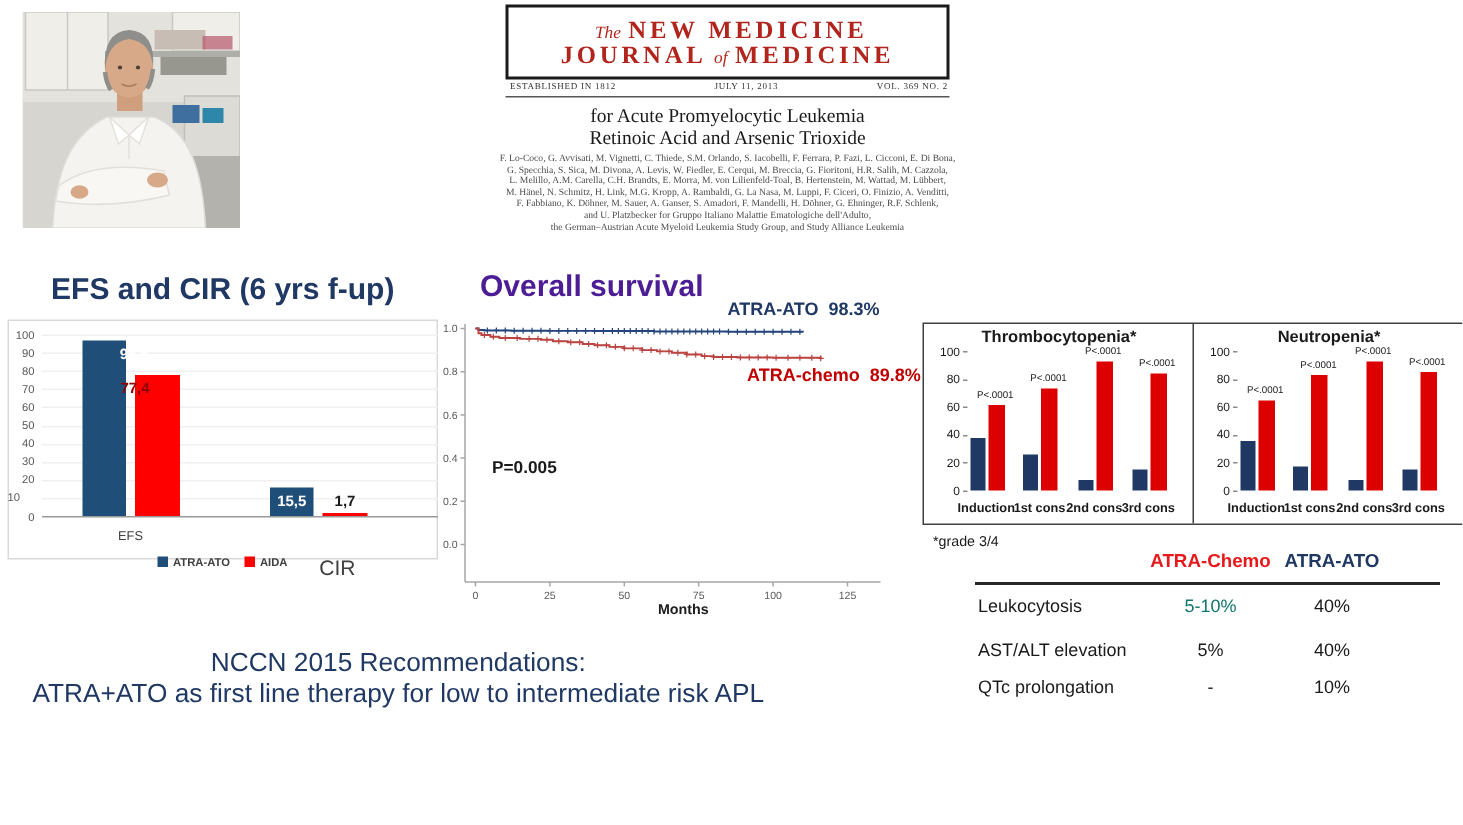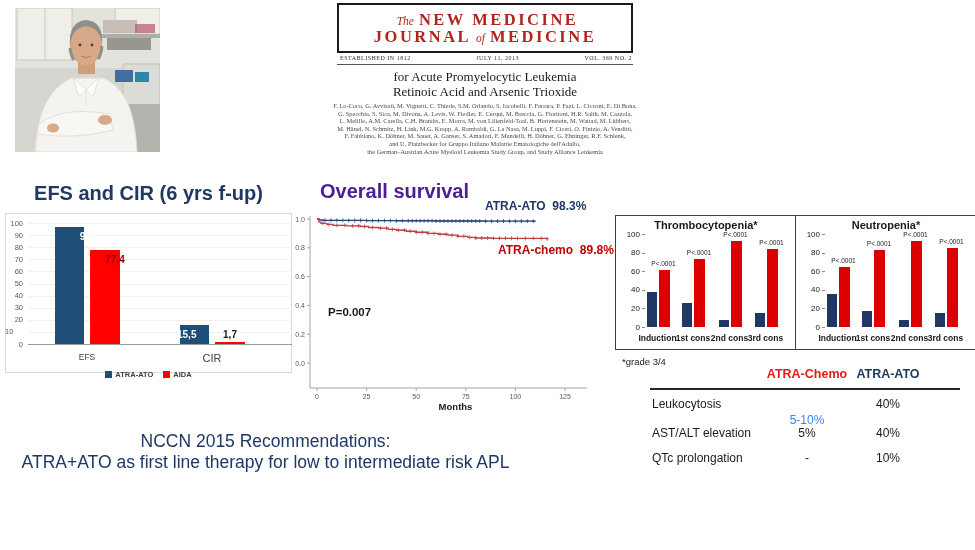--- a/index.html
+++ b/index.html
@@ -128,27 +128,27 @@
       <div style="position: absolute; left: 23px; top: 65.2px; width: 264px; height: 1px; background: rgb(240, 240, 240);"></div>
       <div style="position: absolute; left: 0px; top: 60.7px; width: 18px; text-align: right; font-size: 7.5px; color: rgb(89, 89, 89);">80</div>
       <div style="position: absolute; left: 23px; top: 53.1px; width: 264px; height: 1px; background: rgb(240, 240, 240);"></div>
       <div style="position: absolute; left: 0px; top: 48.6px; width: 18px; text-align: right; font-size: 7.5px; color: rgb(89, 89, 89);">90</div>
       <div style="position: absolute; left: 23px; top: 41px; width: 264px; height: 1px; background: rgb(240, 240, 240);"></div>
       <div style="position: absolute; left: 0px; top: 36.5px; width: 18px; text-align: right; font-size: 7.5px; color: rgb(89, 89, 89);">100</div>
       <div style="position: absolute; left: 23px; top: 162px; width: 264px; height: 1px; background: rgb(154, 154, 154);"></div>
       <div style="position: absolute; left: 50px; top: 45.114px; width: 29px; height: 116.886px; background: rgb(31, 78, 121);"></div>
       <div style="position: absolute; left: 47px; top: 49.114px; width: 35px; text-align: center; font-size: 10px; font-weight: bold; color: rgb(255, 255, 255); margin-left: 20px;">96,6</div>
       <div style="position: absolute; left: 175px; top: 143.245px; width: 29px; height: 18.755px; background: rgb(31, 78, 121);"></div>
-      <div style="position: absolute; left: 172px; top: 147.245px; width: 35px; text-align: left; font-size: 10px; font-weight: bold; color: rgb(255, 255, 255);">15,5</div>
+      <div style="position: absolute; left: 172px; top: 147.245px; width: 35px; text-align: center; font-size: 10px; font-weight: bold; color: rgb(255, 255, 255);">15,5</div>
       <div style="position: absolute; left: 85px; top: 68.346px; width: 30px; height: 93.654px; background: rgb(255, 0, 0);"></div>
-      <div style="position: absolute; left: 92px; top: 72.346px; width: 36px; text-align: center; font-size: 10px; font-weight: bold; color: rgb(139, 0, 0);">77,4</div>
+      <div style="position: absolute; left: 67px; top: 72.346px; width: 36px; text-align: center; font-size: 10px; font-weight: bold; color: rgb(139, 0, 0);">77,4</div>
       <div style="position: absolute; left: 210px; top: 159.943px; width: 30px; height: 2.057px; background: rgb(255, 0, 0);"></div>
       <div style="position: absolute; left: 204px; top: 146.943px; width: 42px; text-align: center; font-size: 10px; font-weight: bold; color: rgb(26, 26, 26);">1,7</div>
       <div style="position: absolute; left: 57px; top: 170px; width: 50px; text-align: center; font-size: 8.5px; color: rgb(64, 64, 64);">EFS</div>
-      <div style="position: absolute; left: 182px; top: 170px; width: 50px; text-align: center; font-size: 11px; color: rgb(64, 64, 64);">CIR</div>
+      <div style="position: absolute; left: 182px; top: 188px; width: 50px; text-align: right; font-size: 14px; color: rgb(64, 64, 64);">CIR</div>
       <div style="position: absolute; left: 0px; top: 188px; width: 287px; display: flex; justify-content: center; gap: 10px; align-items: center;">
         <div style="display: flex; align-items: center; gap: 3px;">
           <span style="width: 7px; height: 7px; background: rgb(31, 78, 121); display: inline-block;"></span>
           <span style="font-size: 7.5px; font-weight: bold; color: rgb(64, 64, 64);">ATRA-ATO</span>
         </div>
         <div style="display: flex; align-items: center; gap: 3px;">
           <span style="width: 7px; height: 7px; background: rgb(255, 0, 0); display: inline-block;"></span>
           <span style="font-size: 7.5px; font-weight: bold; color: rgb(64, 64, 64);">AIDA</span>
         </div>
       </div>
@@ -336,21 +336,21 @@
       <line x1="230.32" y1="58.44" x2="230.32" y2="62.44" stroke="#BB4340" stroke-width="0.8"></line>
       <line x1="236.256" y1="60.44" x2="240.256" y2="60.44" stroke="#BB4340" stroke-width="0.8"></line>
       <line x1="238.256" y1="58.44" x2="238.256" y2="62.44" stroke="#BB4340" stroke-width="0.8"></line>
       <line x1="244.192" y1="60.44" x2="248.192" y2="60.44" stroke="#BB4340" stroke-width="0.8"></line>
       <line x1="246.192" y1="58.44" x2="246.192" y2="62.44" stroke="#BB4340" stroke-width="0.8"></line>
       <line x1="250.144" y1="60.872" x2="254.144" y2="60.872" stroke="#BB4340" stroke-width="0.8"></line>
       <line x1="252.144" y1="58.872" x2="252.144" y2="62.872" stroke="#BB4340" stroke-width="0.8"></line>
     </svg>
   <div class="km-label-ato">ATRA-ATO  98.3%</div>
   <div class="km-label-chemo">ATRA-chemo  89.8%</div>
-  <div class="km-pvalue">P=0.007</div>
+  <div class="km-pvalue">P=0.005</div>
   <div class="km-xlabel">Months</div>
 
   <div class="adverse" id="adverse-panels">
     <div class="adverse-divider"></div>
   <div style="position: absolute; left: 10px; top: 3px; width: 160px; text-align: center; font-size: 11px; font-weight: bold; color: rgb(26, 26, 26);">Thrombocytopenia*</div>
       <div style="position: absolute; left: 4px; top: 106.5px; width: 20px; text-align: right; font-size: 8px; color: rgb(26, 26, 26);">0</div>
       <div style="position: absolute; left: 26px; top: 111px; width: 3px; height: 1px; background: rgb(138, 138, 138);"></div>
       <div style="position: absolute; left: 4px; top: 87.9px; width: 20px; text-align: right; font-size: 8px; color: rgb(26, 26, 26);">20</div>
       <div style="position: absolute; left: 26px; top: 92.4px; width: 3px; height: 1px; background: rgb(138, 138, 138);"></div>
       <div style="position: absolute; left: 4px; top: 69.3px; width: 20px; text-align: right; font-size: 8px; color: rgb(26, 26, 26);">40</div>
@@ -407,21 +407,21 @@
       <div style="position: absolute; left: 315.5px; top: 21.95px; width: 40px; text-align: center; font-size: 6.5px; color: rgb(26, 26, 26);">P&lt;.0001</div>
       <div style="position: absolute; left: 306.5px; top: 117px; width: 46px; text-align: center; font-size: 8.5px; font-weight: bold; color: rgb(26, 26, 26);">3rd cons</div>
     </div>
   <div class="grade-note">*grade 3/4</div>
 
   <div class="tox-table" id="tox-table">
       <div style="position: absolute; left: 107px; top: 0px; width: 100px; text-align: center; font-size: 12.5px; font-weight: bold; color: rgb(232, 25, 28);">ATRA-Chemo</div>
       <div style="position: absolute; left: 195px; top: 0px; width: 86px; text-align: center; font-size: 12.5px; font-weight: bold; color: rgb(31, 56, 100);">ATRA-ATO</div>
       <div style="position: absolute; left: 0px; top: 21px; width: 310px; height: 2px; background: rgb(38, 38, 38);"></div>
       <div style="position: absolute; left: 2px; top: 30px; width: 110px; font-size: 12px; color: rgb(26, 26, 26);">Leukocytosis</div>
-      <div style="position: absolute; left: 107px; top: 30px; width: 100px; text-align: center; font-size: 12px; color: #3b82f6; margin-top: 16px;">5-10%</div>
+      <div style="position: absolute; left: 107px; top: 30px; width: 100px; text-align: center; font-size: 12px; color: #0f766e;">5-10%</div>
       <div style="position: absolute; left: 195px; top: 30px; width: 86px; text-align: center; font-size: 12px; color: rgb(26, 26, 26);">40%</div>
       <div style="position: absolute; left: 2px; top: 59px; width: 110px; font-size: 12px; color: rgb(26, 26, 26);">AST/ALT elevation</div>
       <div style="position: absolute; left: 107px; top: 59px; width: 100px; text-align: center; font-size: 12px; color: rgb(26, 26, 26);">5%</div>
       <div style="position: absolute; left: 195px; top: 59px; width: 86px; text-align: center; font-size: 12px; color: rgb(26, 26, 26);">40%</div>
       <div style="position: absolute; left: 2px; top: 84px; width: 110px; font-size: 12px; color: rgb(26, 26, 26);">QTc prolongation</div>
       <div style="position: absolute; left: 107px; top: 84px; width: 100px; text-align: center; font-size: 12px; color: rgb(26, 26, 26);">-</div>
       <div style="position: absolute; left: 195px; top: 84px; width: 86px; text-align: center; font-size: 12px; color: rgb(26, 26, 26);">10%</div>
     </div>
 
   <div class="footer-text">

